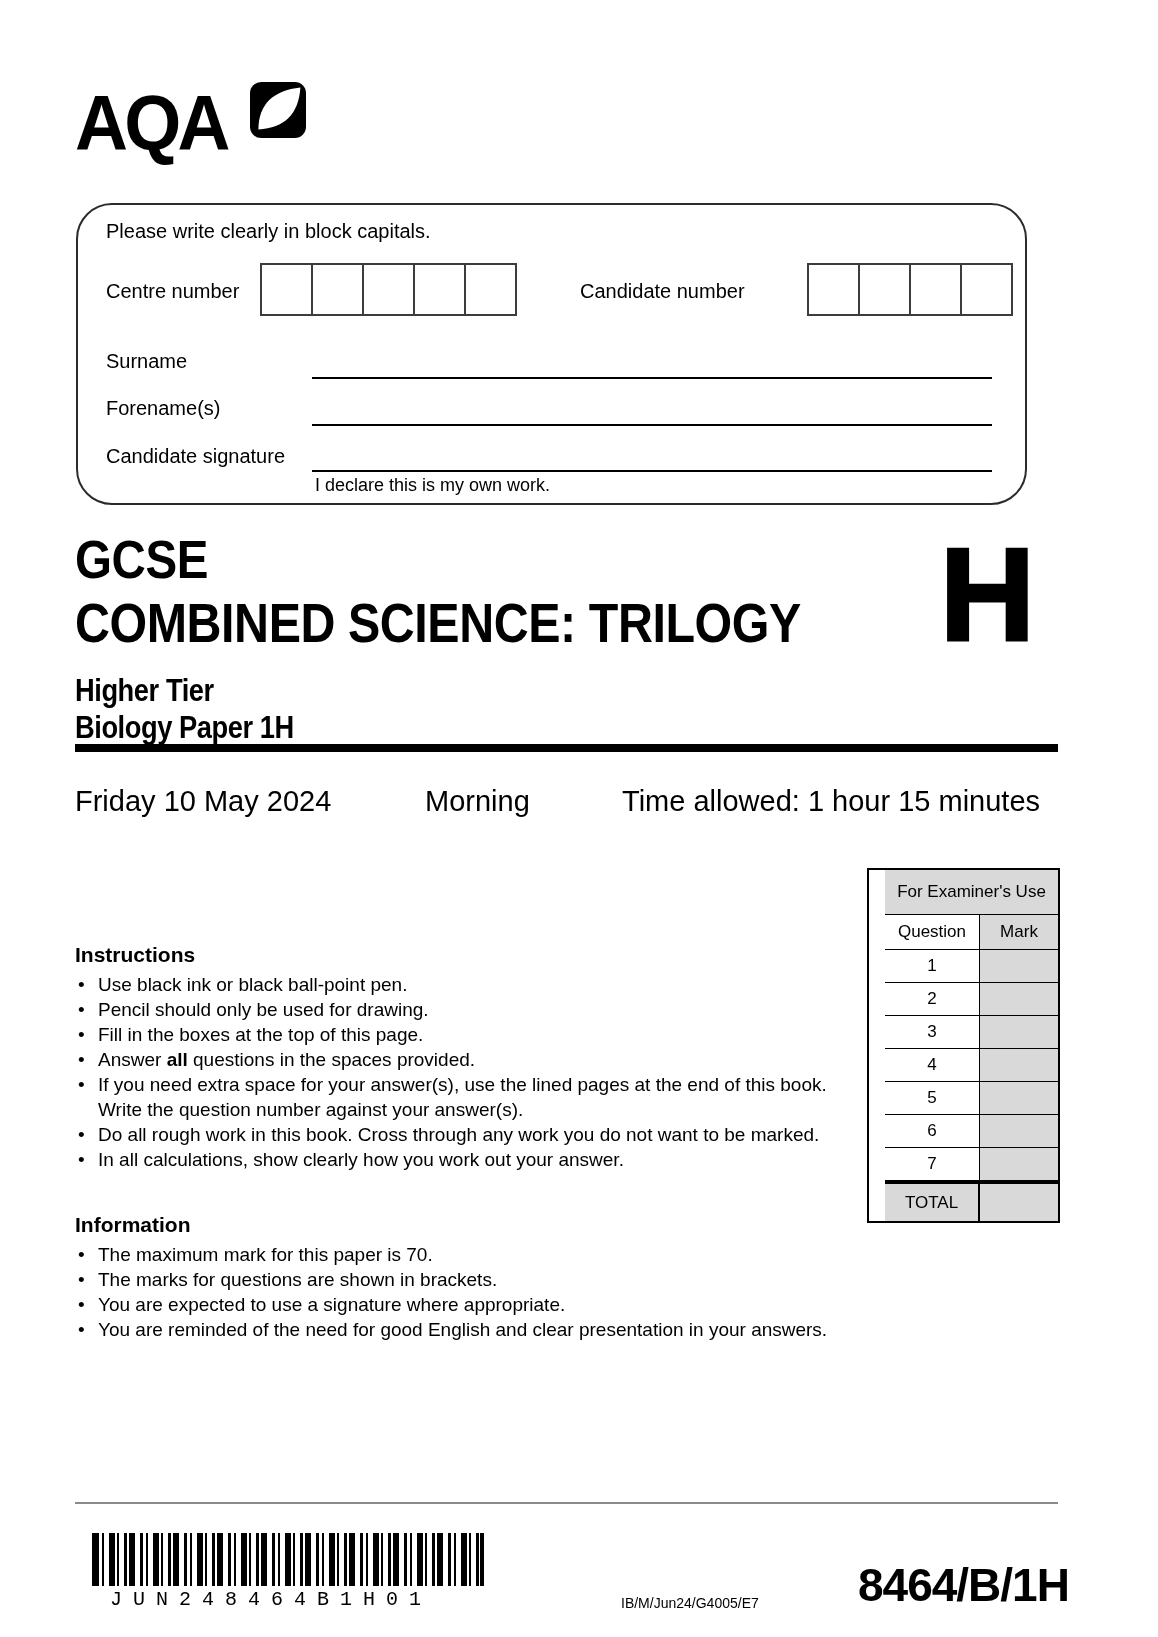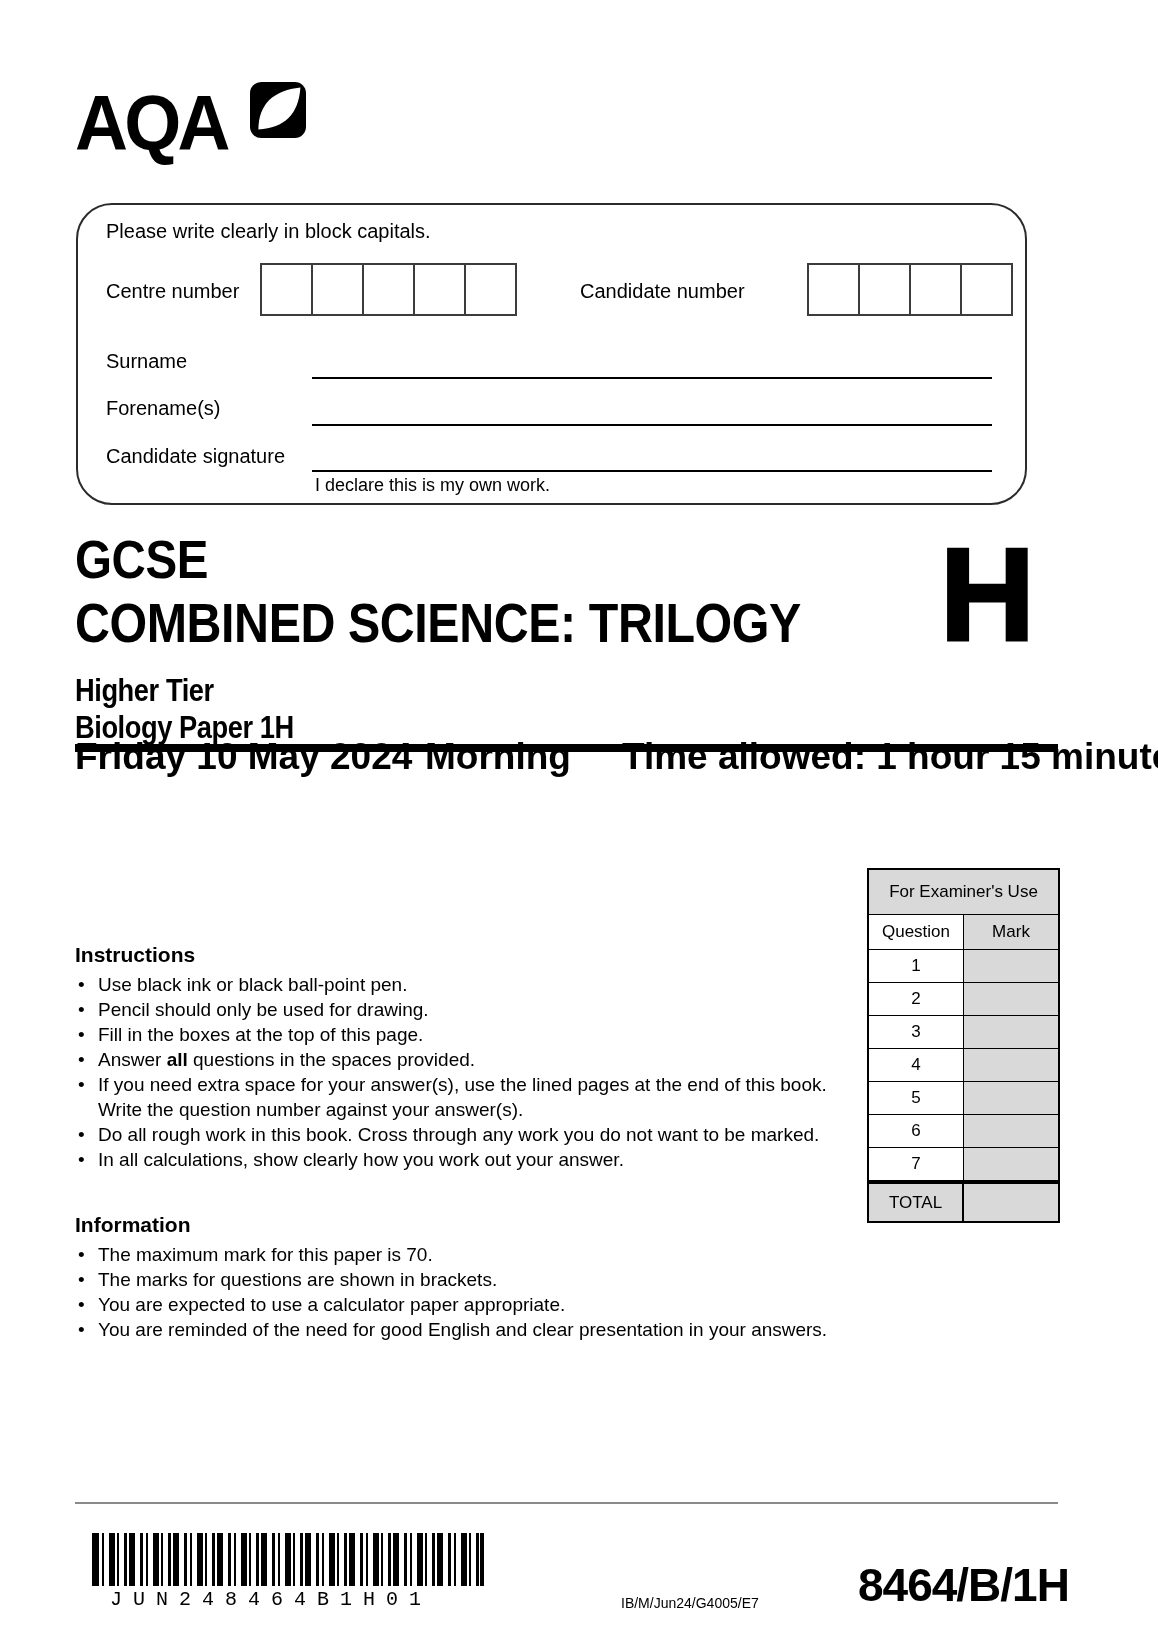--- a/index.html
+++ b/index.html
@@ -25,31 +25,31 @@
   
   .condensed { transform:scaleX(0.88); transform-origin:left top; letter-spacing:-0.5px; white-space:nowrap; }
   #t-qual   { position:absolute; left:75px; top:528px; font-size:54px; font-weight:bold; }
   #t-subj   { position:absolute; left:75px; top:591px; font-size:55px; font-weight:bold; }
   #t-badge  { position:absolute; left:915px; top:530px; width:145px; text-align:center;
               font-size:132px; font-weight:bold; line-height:130px; -webkit-text-stroke:3px #000; }
   #t-tier   { position:absolute; left:75px; top:673px; font-size:31px; font-weight:bold; }
   #t-paper  { position:absolute; left:75px; top:710px; font-size:31px; font-weight:bold; }
   #rule     { position:absolute; left:75px; top:744px; width:983px; height:8px; background:#000; }
   
-  .sess { position:absolute; top:736px; font-size:37px; white-space:nowrap;font-weight:bold; }
+  .sess { position:absolute; top:785px; font-size:29px; white-space:nowrap; }
   
   .section { position:absolute; left:75px; font-size:19px; line-height:25px; }
   .section h3 { font-size:21px; font-weight:bold; margin-bottom:5px; }
   .blist { list-style:none; }
   .blist li { position:relative; padding-left:23px; }
   .blist li::before { content:"\2022"; position:absolute; left:3px; top:0; }
   .b { font-weight:bold; }
   
   .ex-table { position:absolute; left:867px; top:868px; width:193px; border:2px solid #000;
-    font-size:17px; background:#fff; }
+    font-size:17px; background:#fff;padding-left:16px; }
   .ex-head { height:45px; background:#d9d9d9; display:flex; align-items:center; justify-content:center;
     border-bottom:1.5px solid #000; }
   .ex-row { display:flex; height:33px; border-bottom:1.5px solid #000; }
   .ex-row.colhead { height:35px; }
   .ex-row .qc { width:95px; background:#fff; border-right:1.5px solid #000;
     display:flex; align-items:center; justify-content:center; }
   .ex-row .mc { flex:1; background:#d9d9d9; display:flex; align-items:center; justify-content:center; }
   .ex-row.total { height:40px; border-top:3px solid #000; border-bottom:none; }
   .ex-row.total .qc { background:#d9d9d9; font-weight:normal; border-right:2px solid #000; }
   
@@ -138,21 +138,21 @@
       <li>Do all rough work in this book.  Cross through any work you do not want to be marked.</li>
       <li>In all calculations, show clearly how you work out your answer.</li>
     </ul>
   </div>
 
   <div class="section" style="top:1212px; width:900px;">
     <h3>Information</h3>
     <ul class="blist">
       <li>The maximum mark for this paper is 70.</li>
       <li>The marks for questions are shown in brackets.</li>
-      <li>You are expected to use a calculator paper appropriate.</li>
+      <li>You are expected to use a signature where appropriate.</li>
       <li>You are reminded of the need for good English and clear presentation in your answers.</li>
     </ul>
   </div>
 
   <div class="ex-table">
     <div class="ex-head">For Examiner's Use</div>
     <div class="ex-row colhead">
       <div class="qc">Question</div>
       <div class="mc">Mark</div>
     </div>

